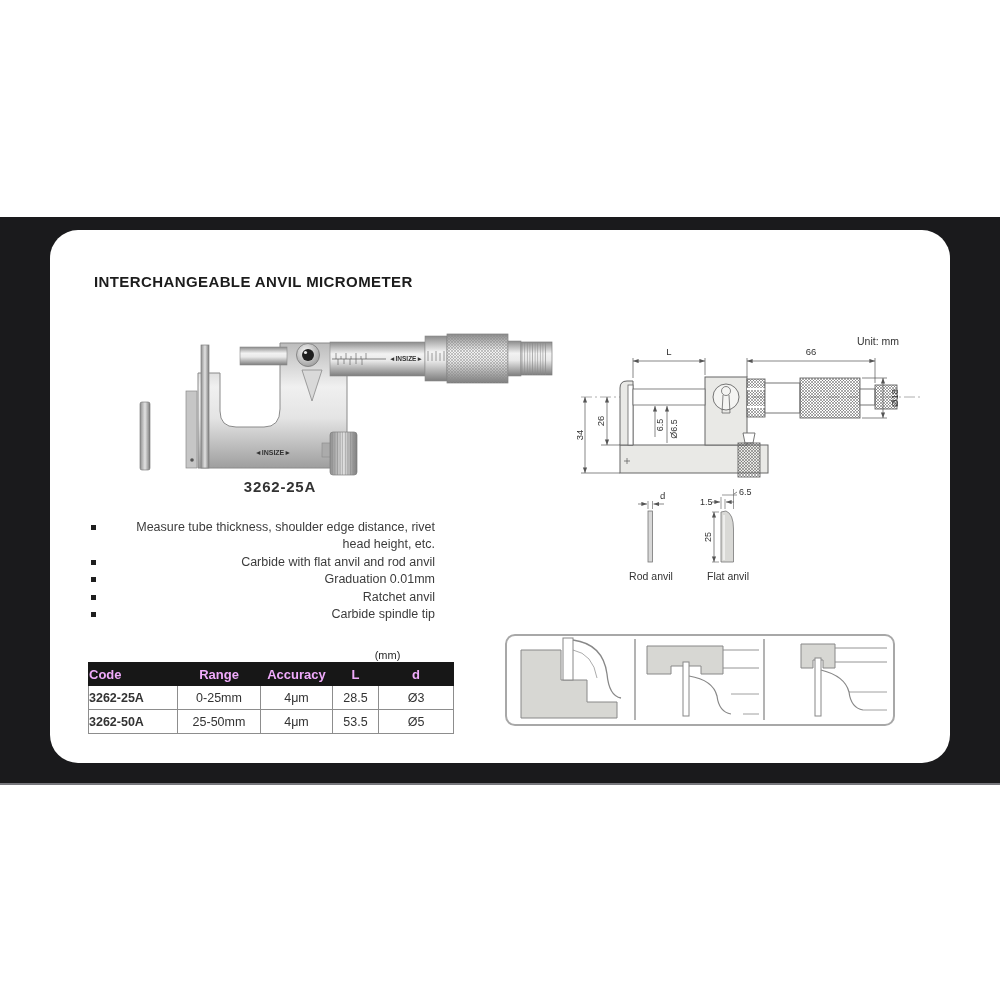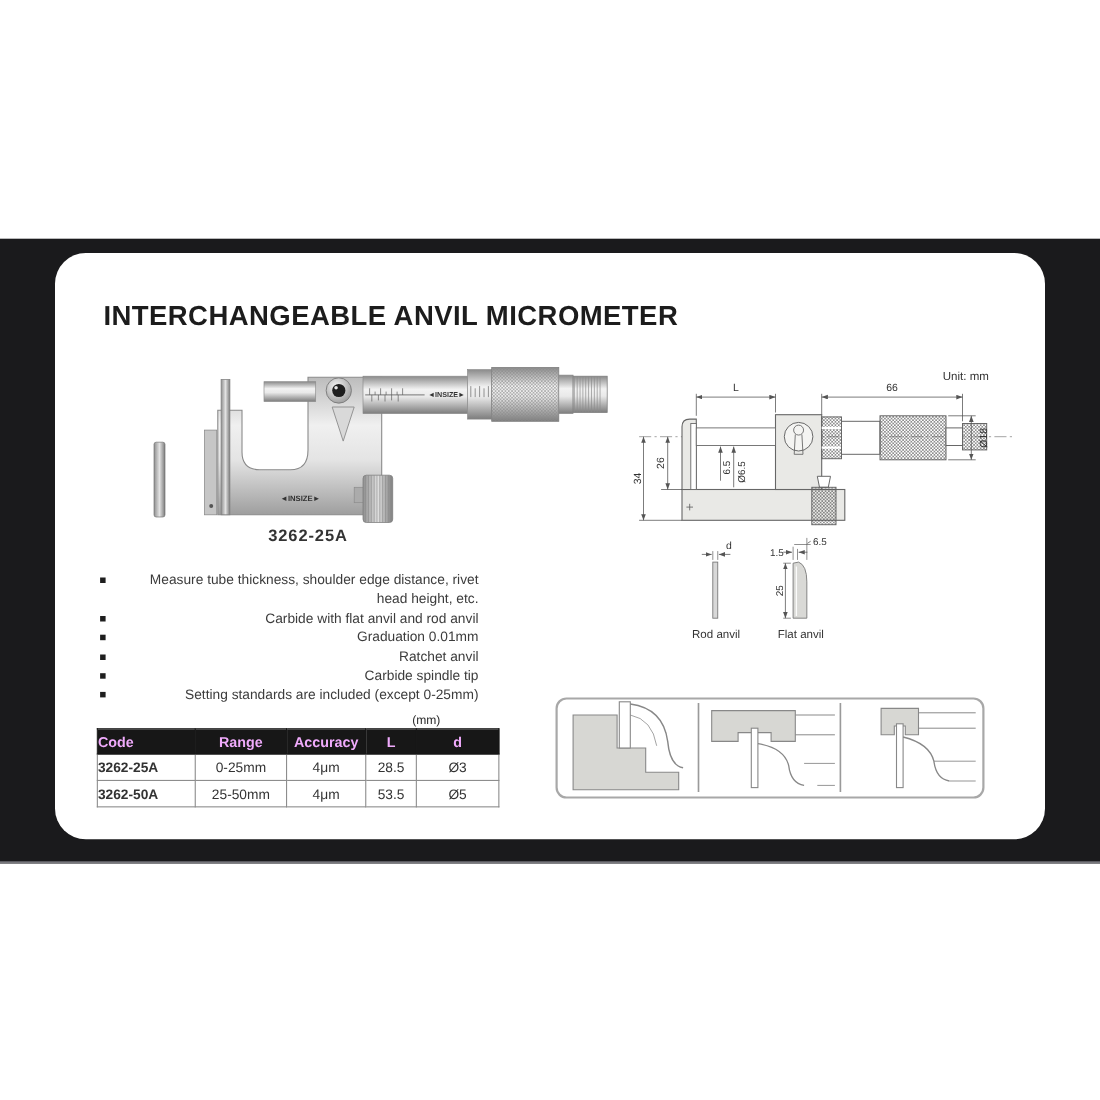--- a/index.html
+++ b/index.html
@@ -2,21 +2,21 @@
 <html><head>
 <meta charset="utf-8">
 <style>
   html,body{margin:0;padding:0;background:#ffffff;}
   body{width:1000px;height:1000px;position:relative;overflow:hidden;
        font-family:"Liberation Sans", sans-serif;}
   .band{position:absolute;left:0;top:217px;width:1000px;height:566px;
         background:#1a1a1c;border-bottom:2px solid #77777c;}
   .card{position:absolute;left:50px;top:230px;width:900px;height:533px;
         background:#ffffff;border-radius:28px;}
-  .title{position:absolute;left:44px;top:43px;font-size:25px;font-weight:bold;
+  .title{position:absolute;left:44px;top:43px;font-size:15px;font-weight:bold;
          color:#1c1c1c;letter-spacing:.4px;white-space:nowrap;}
   .photo-svg{position:absolute;left:60px;top:73px;}
   .drawing-svg{position:absolute;left:525px;top:95px;}
   .anvil-svg{position:absolute;left:560px;top:255px;}
   .features{position:absolute;left:40px;top:289px;width:345px;margin:0;padding:0;
             list-style:none;font-size:12.5px;line-height:17.4px;color:#3c3c3c;text-align:right;}
   .features li{position:relative;padding-left:15px;}
   .features li::before{content:"";position:absolute;left:1px;top:6px;width:5px;height:5px;background:#1e1e1e;}
   .unit-note{position:absolute;left:300px;top:419px;width:75px;text-align:center;
              font-size:11px;color:#2a2a2a;}
@@ -249,21 +249,20 @@
     <text transform="rotate(-90 99 52)" x="99" y="52" font-size="9" text-anchor="middle" dominant-baseline="middle">25</text>
     <text x="118" y="95" font-size="10.5" text-anchor="middle">Flat anvil</text>
   </svg>
 
   <ul class="features">
     <li>Measure tube thickness, shoulder edge distance, rivet head height, etc.</li>
     <li>Carbide with flat anvil and rod anvil</li>
     <li>Graduation 0.01mm</li>
     <li>Ratchet anvil</li>
     <li>Carbide spindle tip</li>
-    <li>Setting standards are included (except 0-25mm)</li>
   </ul>
 
   <div class="unit-note">(mm)</div>
 
   <table class="spec">
     <colgroup>
       <col class="col-code">
         <col class="col-range">
         <col class="col-acc">
         <col class="col-l">

